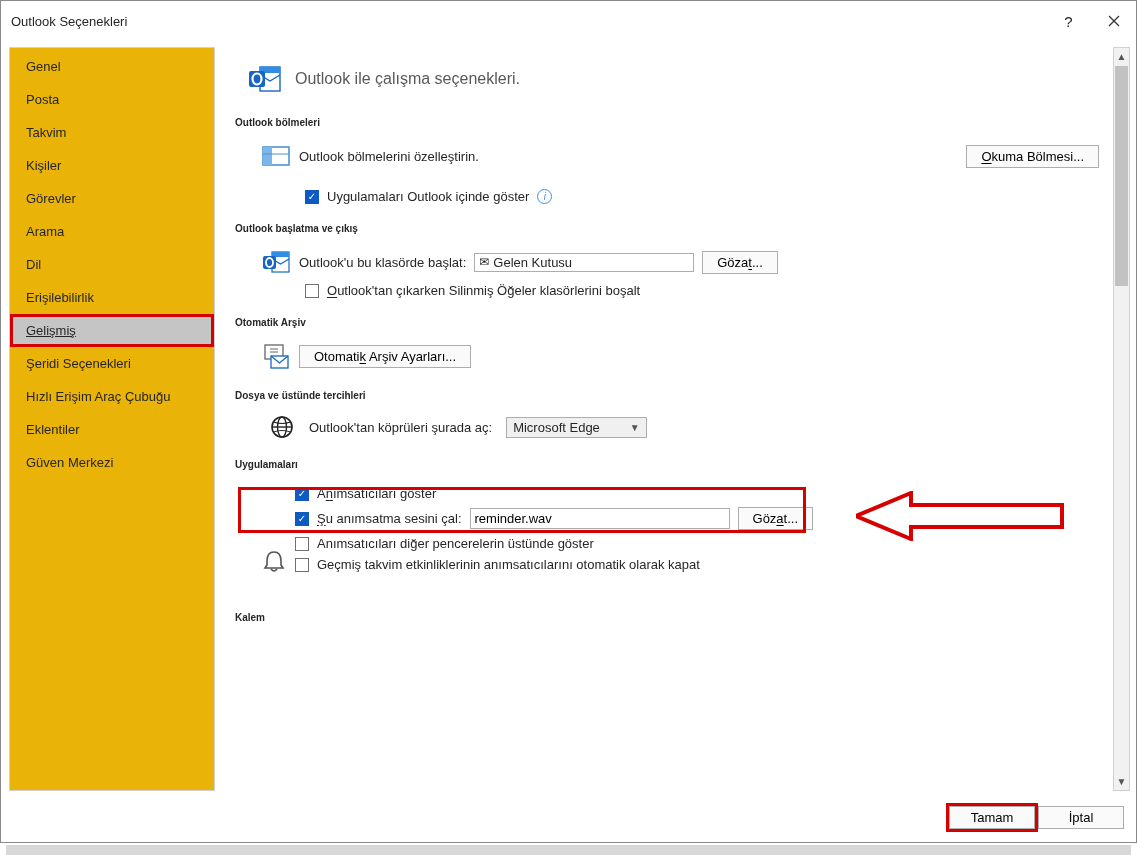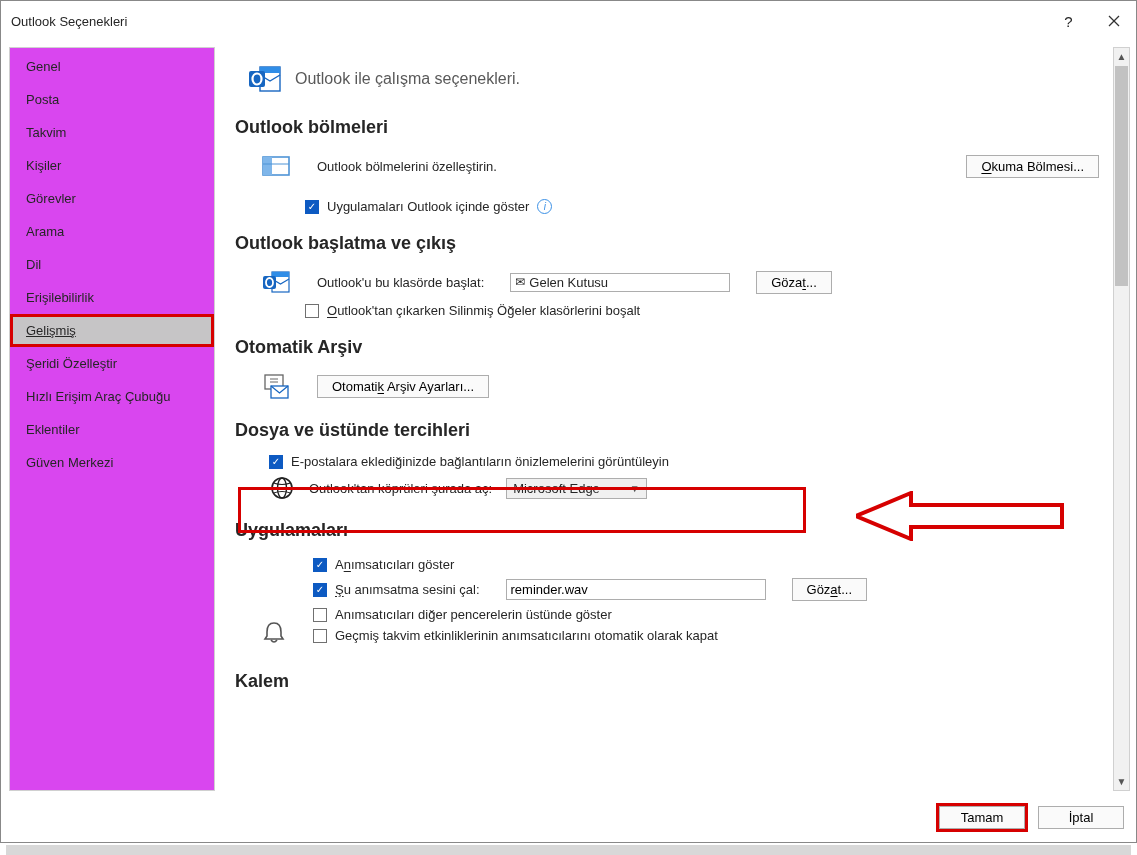--- a/index.html
+++ b/index.html
@@ -41,21 +41,21 @@
   .body-area {
     flex: 1;
     display: flex;
     padding: 6px 6px 6px 8px;
     gap: 8px;
     min-height: 0;
   }
   .sidebar {
     width: 206px;
     border: 1px solid #d0d0d0;
-    background: #d946ef;
+    background: #eab308;
     padding: 2px 0;
   }
   .sidebar-item {
     padding: 9px 16px;
     font-size: 13px;
     cursor: default;
   }
   .sidebar-item.selected {
     background: #c6c5c6;
     text-decoration: underline;
@@ -102,27 +102,27 @@
     display: flex;
     align-items: center;
     gap: 12px;
     padding: 8px 0 18px 0;
   }
   .outlook-icon {
     width: 36px; height: 36px;
   }
   .intro-text { font-size: 16px; color: #595959; }
   h3.sec {
-    font-size: 18px;
+    font-size: 10px;
     font-weight: 600;
     color: #262626;
     margin: 2px 0 10px -12px;
   }
   .section-body { padding-left: 14px; padding-bottom: 14px; }
-  .row { display: flex; align-items: center; gap: 26px; padding: 3px 0; }
+  .row { display: flex; align-items: center; gap: 8px; padding: 3px 0; }
   .row-icon-pad { padding-left: 44px; }
   .pane-icon { width: 30px; height: 30px; flex-shrink: 0; }
   .pane-desc { flex:1; }
   .btn {
     background: #fafafa;
     border: 1px solid #adadad;
     padding: 3px 14px;
     font-family: inherit;
     font-size: 13px;
     cursor: default;
@@ -174,21 +174,21 @@
     padding: 0;
   }
   .arrow-annotation {
     position:absolute;
     left:855px; top:490px;
     width:210px; height:50px;
     pointer-events:none;
   }
   .footer {
     padding: 6px 12px 10px 0;
-    display:flex; justify-content:flex-end; align-items:center; gap:10px;
+    display:flex; justify-content:flex-end; align-items:center; 
   }
   .footer .btn { width: 86px; }
   .bottom-shadow {
     position:absolute; left:6px; bottom:0; height:10px; width:1125px;
     background: #8f8f8f;
     opacity:.35;
   }
   .u { text-decoration: underline; text-underline-offset: 2px; }
 </style>
 </head>
@@ -211,21 +211,21 @@
     <div class="sidebar">
       <div class="sidebar-item">Genel</div>
       <div class="sidebar-item">Posta</div>
       <div class="sidebar-item">Takvim</div>
       <div class="sidebar-item">Kişiler</div>
       <div class="sidebar-item">Görevler</div>
       <div class="sidebar-item">Arama</div>
       <div class="sidebar-item">Dil</div>
       <div class="sidebar-item">Erişilebilirlik</div>
       <div class="sidebar-item selected highlight">Gelişmiş</div>
-      <div class="sidebar-item">Şeridi Özelleştir</div>
+      <div class="sidebar-item">Şeridi Seçenekleri</div>
       <div class="sidebar-item">Hızlı Erişim Araç Çubuğu</div>
       <div class="sidebar-item">Eklentiler</div>
       <div class="sidebar-item">Güven Merkezi</div>
     </div>
 
     <div class="content-wrap">
       <div class="content">
         <div class="content-inner">
 
           <div class="intro-row">
@@ -293,26 +293,20 @@
                 <line x1="9" y1="11" x2="17" y2="11" stroke="#666"></line>
                 <rect x="10" y="15" width="17" height="12" fill="#fff" stroke="#1766c1" stroke-width="1.3"></rect>
                 <polyline points="10,15 18.5,22 27,15" fill="none" stroke="#1766c1" stroke-width="1.3"></polyline>
               </svg>
               <button class="btn btn-wide">Otomati<span class="u">k</span> Arşiv Ayarları...</button>
             </div>
           </div>
 
           <h3 class="sec">Dosya ve üstünde tercihleri</h3>
           <div class="section-body">
-            <div class="row" style="padding-left:8px;">
-              <label class="cl">
-                <span class="chk checked"></span>
-                <span>E-postalara eklediğinizde bağlantıların önizlemelerini görüntüleyin</span>
-              </label>
-            </div>
             <div class="row" style="padding-left:8px; gap:14px;">
               <span class="globe-icon">
                 <svg width="24" height="24" viewBox="0 0 24 24">
                     <circle cx="12" cy="12" r="10" fill="none" stroke="#222" stroke-width="1.6"></circle>
                     <ellipse cx="12" cy="12" rx="4.5" ry="10" fill="none" stroke="#222" stroke-width="1.4"></ellipse>
                     <line x1="2" y1="12" x2="22" y2="12" stroke="#222" stroke-width="1.4"></line>
                     <path d="M3.5 7 Q12 10 20.5 7" fill="none" stroke="#222" stroke-width="1.2"></path>
                     <path d="M3.5 17 Q12 14 20.5 17" fill="none" stroke="#222" stroke-width="1.2"></path>
                   </svg>
               </span>
@@ -355,21 +349,21 @@
                 <div class="row">
                   <label class="cl">
                     <span class="chk"></span>
                     <span>Geçmiş takvim etkinliklerinin anımsatıcılarını otomatik olarak kapat</span>
                   </label>
                 </div>
               </div>
             </div>
           </div>
 
-          <h3 class="sec" style="margin-top:8px;">Kalem</h3>
+          <h3 class="sec" style="margin-top:20px;">Kalem</h3>
 
         </div>
       </div>
 
       <div class="scrollbar">
         <div class="scroll-arrow">▲</div>
         <div class="scroll-thumb"></div>
         <div class="scroll-track"></div>
         <div class="scroll-arrow">▼</div>
       </div>

